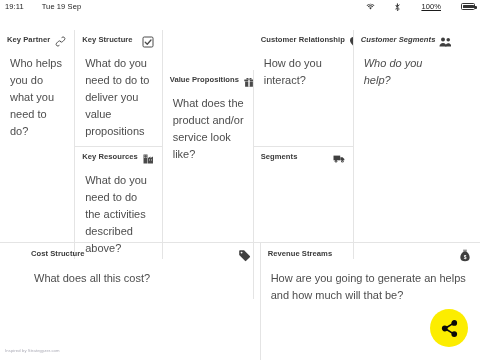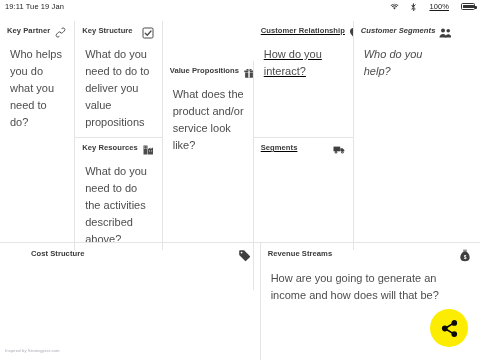--- a/index.html
+++ b/index.html
@@ -27,22 +27,22 @@
     height: 13px;
     display: flex;
     align-items: center;
     padding: 0 5px;
     font-size: 7.5px;
     color: #1b1b1b;
     letter-spacing: .1px;
     background: #ffffff;
     z-index: 20;
   }
-  .sb-left { display: flex; align-items: center; gap: 2px; }
-  .sb-right { margin-left: auto; display: flex; gap: 12px; text-decoration: underline; }
+  .sb-left { display: flex; align-items: center; gap: 18px; }
+  .sb-right { margin-left: auto; display: flex; gap: 20px; text-decoration: underline; }
   .sb-icon { display: inline-flex; align-items: center; }
 
   .battery {
     position: relative;
     width: 14px; height: 6.5px;
     border: 1px solid #333;
     border-radius: 1.5px;
     display: inline-block;
   }
   .battery::after {
@@ -65,39 +65,39 @@
   .canvas {
     position: absolute;
     top: 13px; left: 0;
     width: 480px;
     height: 347px;
     background: #ffffff;
   }
 
   .toprow {
     position: absolute;
-    top: 8px; left: 0;
+    top: 17px; left: 0;
     width: 388px;
     height: 229px;
     display: flex;
   }
 
   .col {
     position: relative;
     height: 100%;
     border-right: 1px solid #e4e4e4;
     display: flex;
     flex-direction: column;
   }
   .col:last-child { border-right: none; font-style: italic; }
 
   .col-1 { width: 96px; }
   .col-2 { width: 96px; }
   .col-3 { width: 91px; margin-top: 40px; }
-  .col-4 { width: 100px; text-decoration: underline; }
+  .col-4 { width: 100px; }
   .col-5 { width: 97px; }
 
   .cell {
     position: relative;
     padding: 6px 7px 4px 7px;
     overflow: hidden;
   }
   .cell.top-half { height: 117px; border-bottom: 1px solid #e4e4e4; }
   .cell.bottom-half { flex: 1; }
   .cell.full { flex: 1; }
@@ -192,21 +192,21 @@
   .fab svg { display: block; }
 </style>
 </head>
 <body>
 
 <div id="app">
 
   <div class="statusbar">
     <div class="sb-left">
       <span>19:11</span>
-      <span>Tue 19 Jan</span>
+      <span>Tue 19 Sep</span>
     </div>
     <div class="sb-right">
       <span class="sb-icon">
         <svg width="9" height="7" viewBox="0 0 16 12">
           <path d="M8 11.2 5.6 8.4a3.6 3.6 0 0 1 4.8 0L8 11.2z" fill="#333"></path>
           <path d="M3.3 6.1a7 7 0 0 1 9.4 0l-1.1 1.3a5.3 5.3 0 0 0-7.2 0L3.3 6.1z" fill="#333"></path>
           <path d="M1 3.6a10.4 10.4 0 0 1 14 0l-1.1 1.3a8.7 8.7 0 0 0-11.8 0L1 3.6z" fill="#333"></path>
         </svg>
       </span>
       <span class="sb-icon">
@@ -346,36 +346,37 @@
       <div class="bcol bcol-left">
         <div class="bcell-head">
           <div class="cell-title">Cost Structure</div>
           <span class="cell-icon">
             <svg width="13" height="13" viewBox="0 0 24 24" fill="#3f3f3f">
               <path d="M11.2 2.2 21.8 12.8a1.6 1.6 0 0 1 0 2.3l-6.7 6.7a1.6 1.6 0 0 1-2.3 0L2.2 11.2V3.8a1.6 1.6 0 0 1 1.6-1.6z"></path>
               <circle cx="6.6" cy="6.6" r="1.7" fill="#fff"></circle>
             </svg>
           </span>
         </div>
+        <div class="cell-prompt">What does all this cost?</div>
 
         <div class="credit">Inspired by Strategyzer.com</div>
       </div>
 
       <div class="bcol bcol-right">
         <div class="bcell-head">
           <div class="cell-title">Revenue Streams</div>
           <span class="cell-icon">
             <svg width="12" height="13" viewBox="0 0 22 24" fill="#3f3f3f">
               <path d="M7.6 1.4h6.8v1.5H7.6z"></path>
               <path d="M8.4 4.2h5.2c0 1.2 6 3.9 6 12 0 4.6-3.8 6.4-8.6 6.4S2.4 20.8 2.4 16.2c0-8.1 6-10.8 6-12z"></path>
               <text x="11" y="17.6" font-family="Liberation Sans, sans-serif" font-size="9" font-weight="bold" fill="#fff" text-anchor="middle">$</text>
             </svg>
           </span>
         </div>
-        <div class="cell-prompt">How are you going to generate an income and how does will that be?</div>
+        <div class="cell-prompt">How are you going to generate an helps and how much will that be?</div>
       </div>
 
     </div>
 
   </div>
 
   <button class="fab">
     <span>
       <svg width="19" height="19" viewBox="0 0 24 24" fill="none" stroke="#0a0a0a" stroke-width="2.1" stroke-linecap="round" stroke-linejoin="round">
         <circle cx="18" cy="5" r="2.6" fill="#0a0a0a"></circle>

